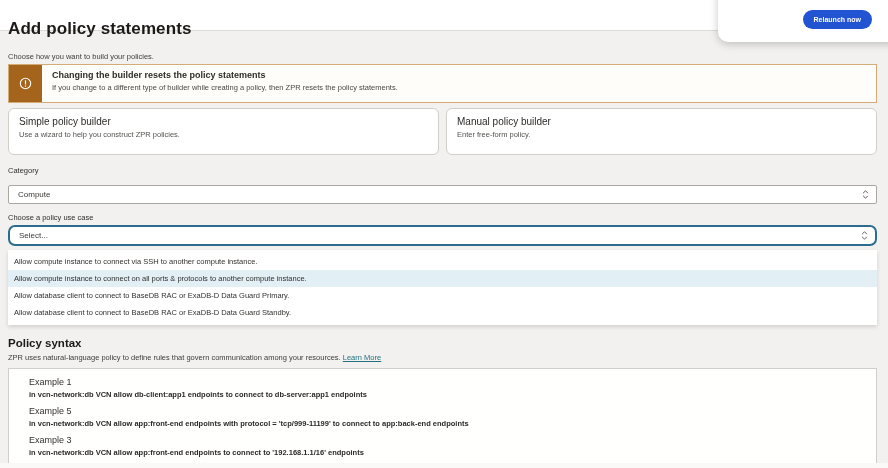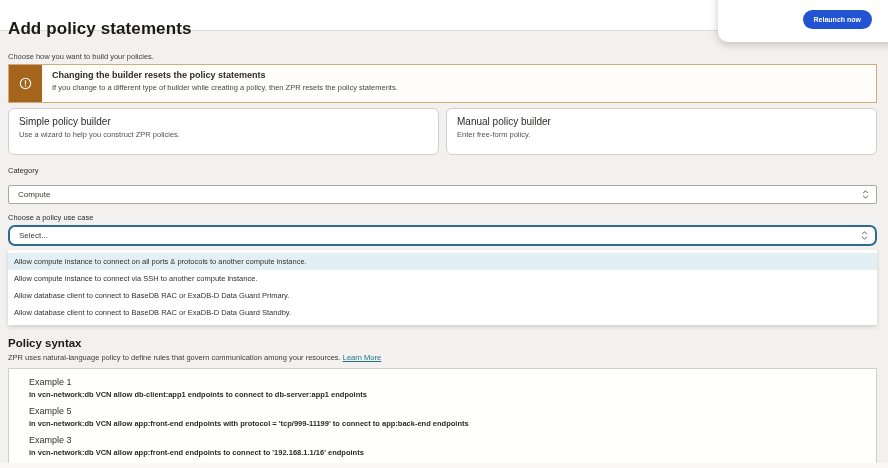--- a/index.html
+++ b/index.html
@@ -176,22 +176,22 @@
         <svg width="7" height="4" viewBox="0 0 8 5">
             <path d="M1 4 L4 1 L7 4" fill="none" stroke="#5b5855" stroke-width="1.2"></path>
           </svg>
         <svg width="7" height="4" viewBox="0 0 8 5">
             <path d="M1 1 L4 4 L7 1" fill="none" stroke="#5b5855" stroke-width="1.2"></path>
           </svg>
       </span>
     </div>
 
     <div class="dropdown">
+      <div class="option">Allow compute instance to connect via SSH to another compute instance.</div>
       <div class="option highlighted">Allow compute instance to connect on all ports &amp; protocols to another compute instance.</div>
-      <div class="option">Allow compute instance to connect via SSH to another compute instance.</div>
       <div class="option">Allow database client to connect to BaseDB RAC or ExaDB-D Data Guard Primary.</div>
       <div class="option">Allow database client to connect to BaseDB RAC or ExaDB-D Data Guard Standby.</div>
     </div>
 
     <div class="syntax-heading">Policy syntax</div>
     <div class="syntax-desc">
       <span>ZPR uses natural-language policy to define rules that govern communication among your resources.</span>
       <span class="learn-more">Learn More</span>
     </div>
 

